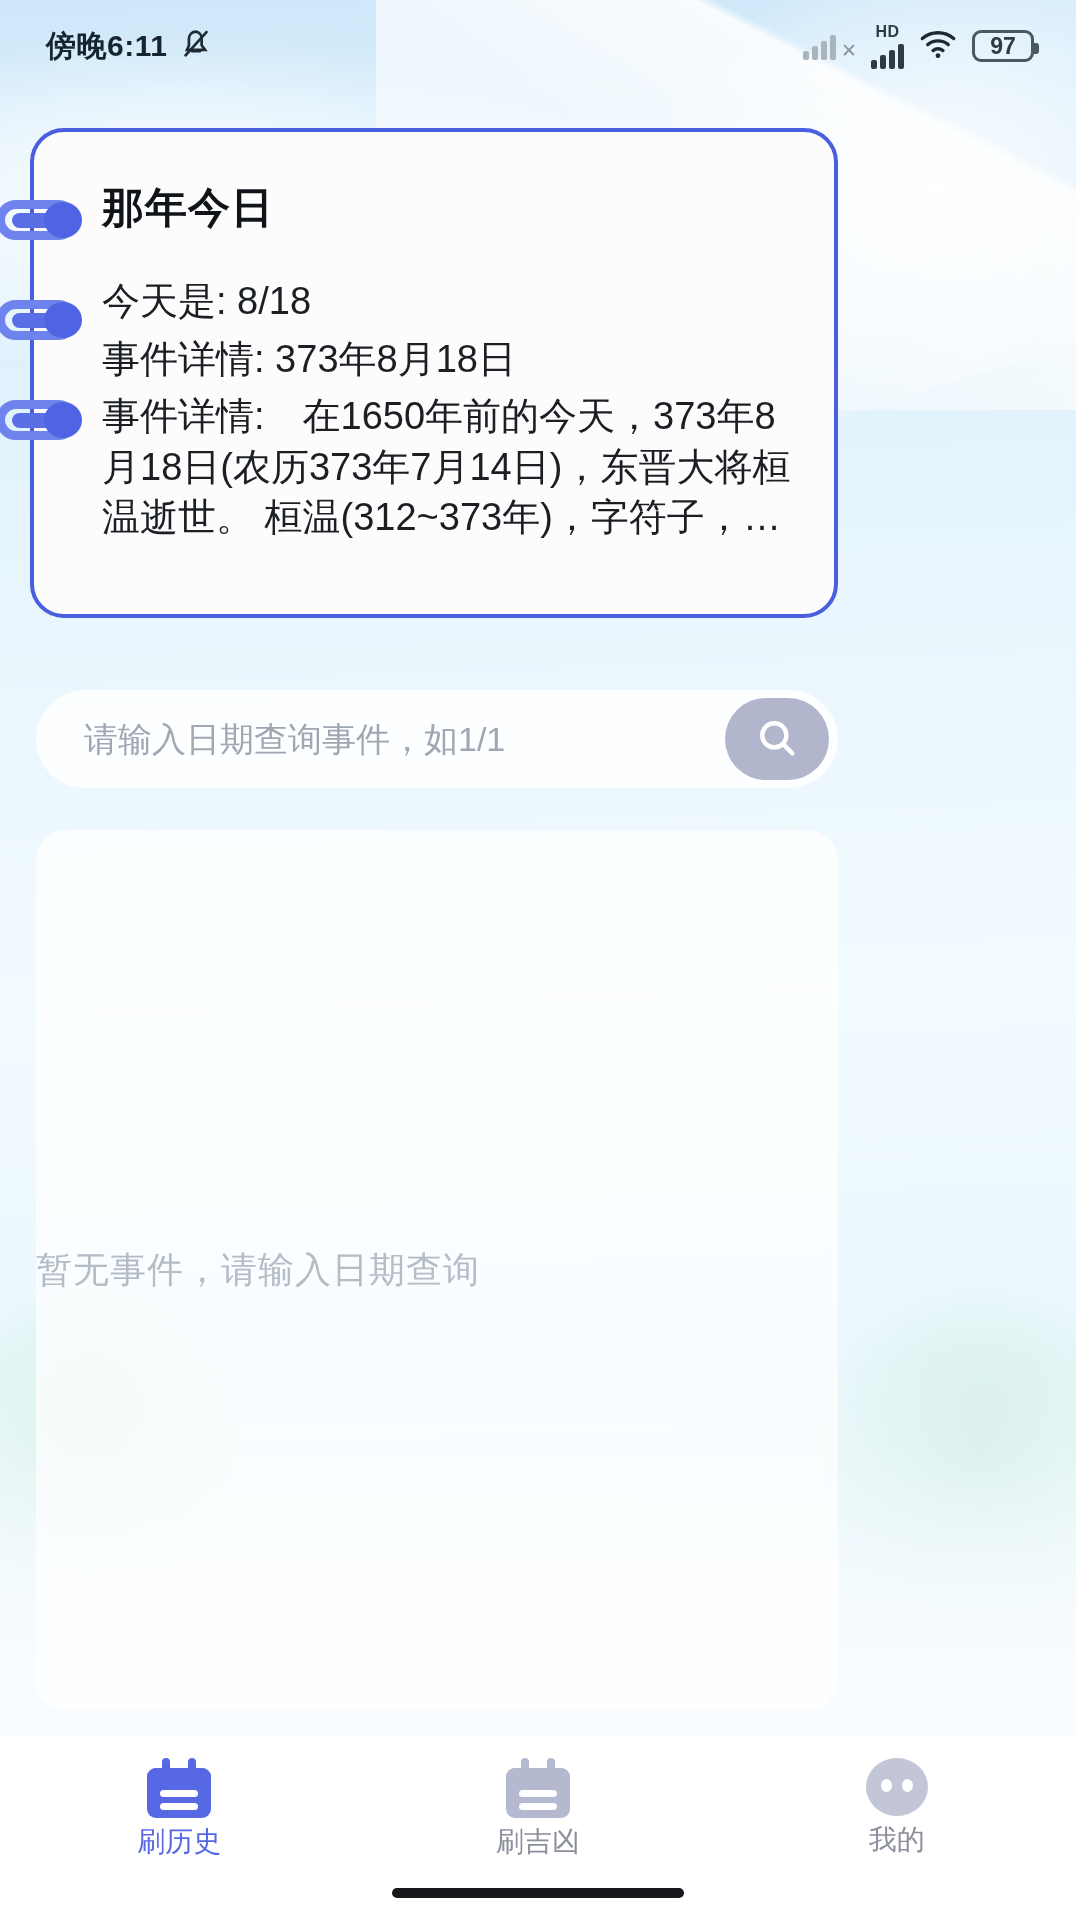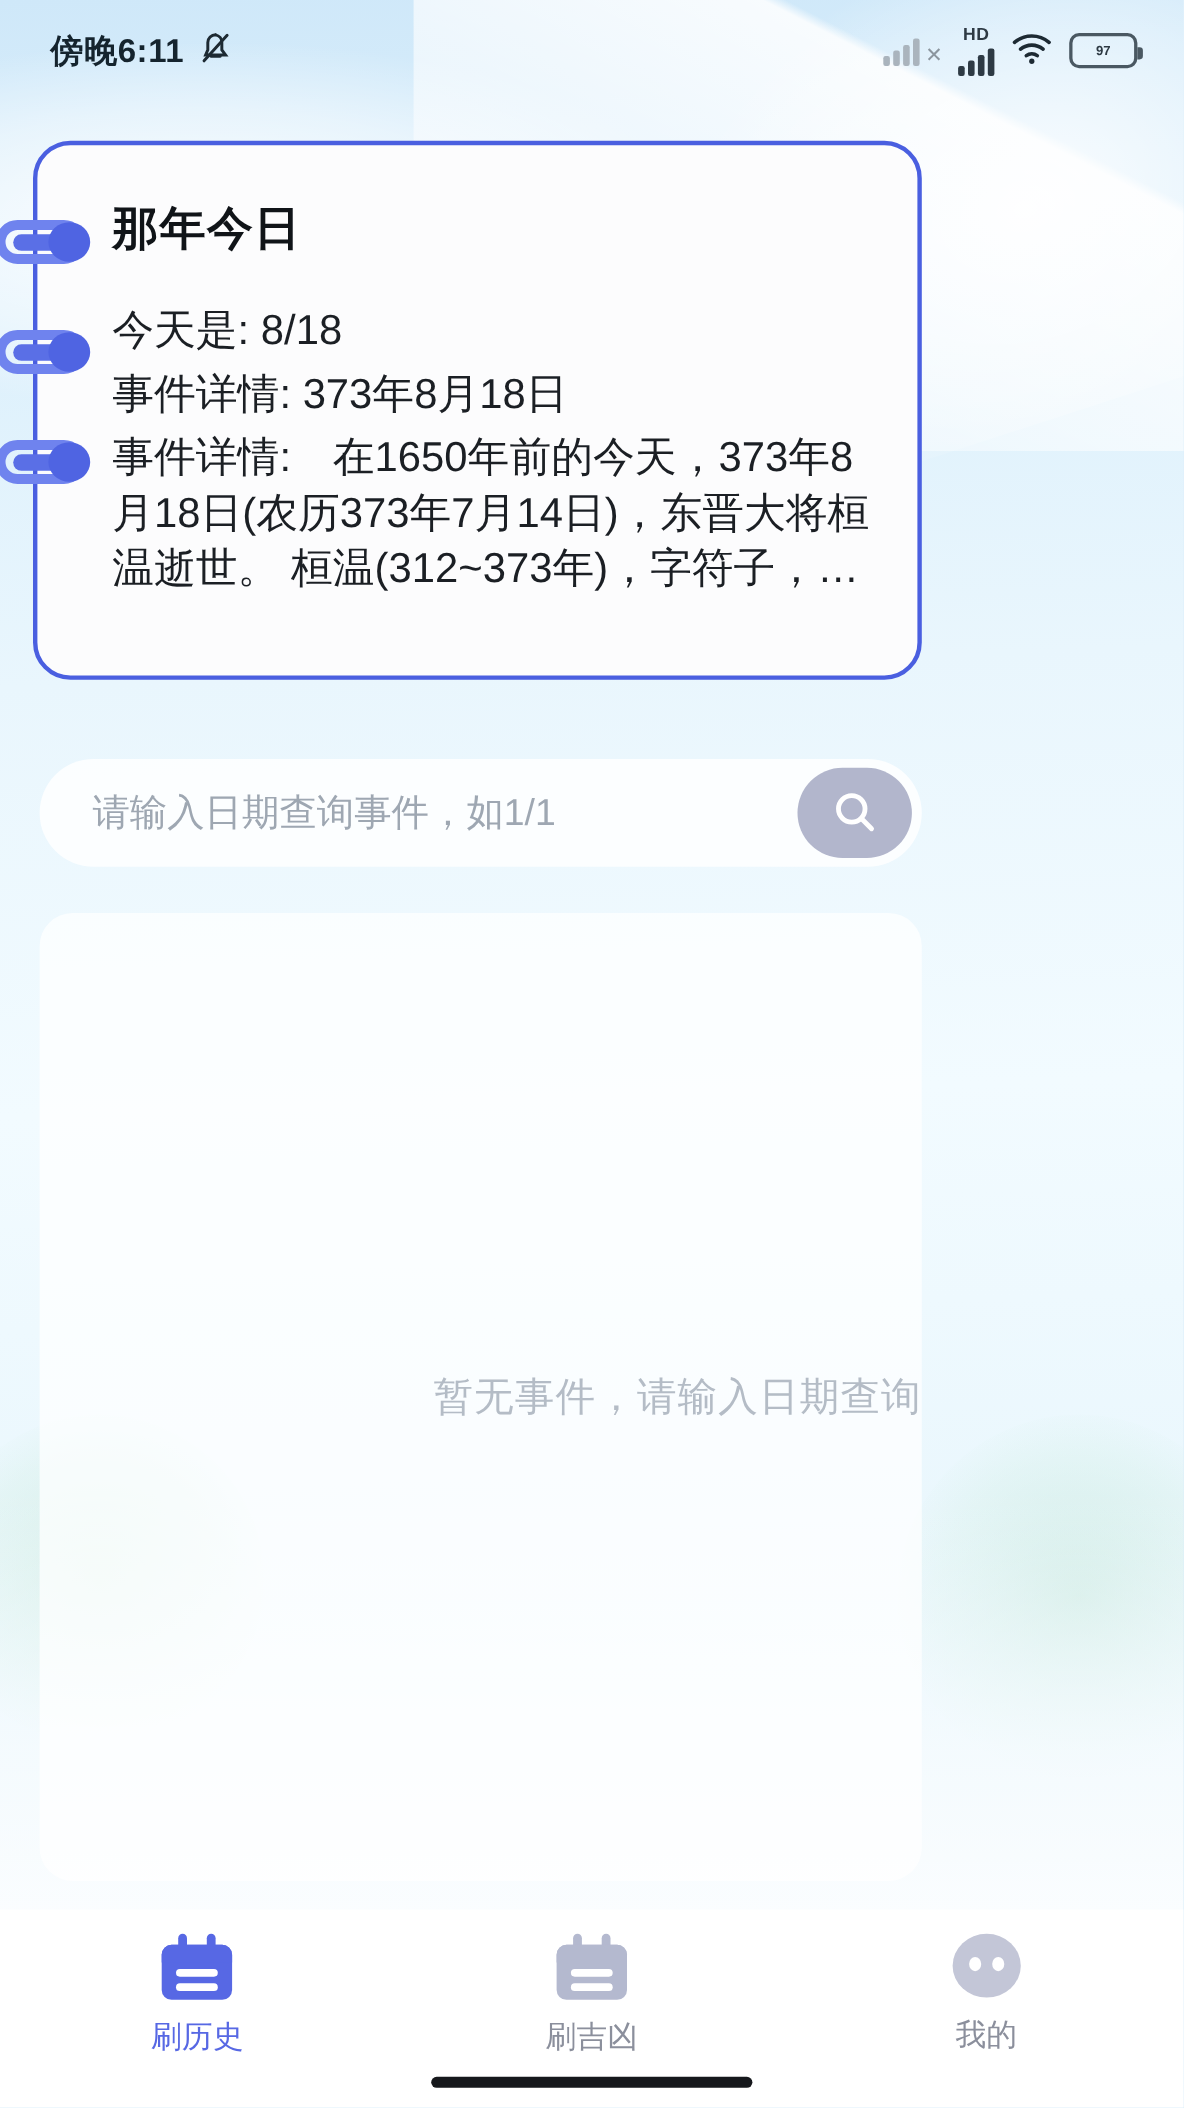--- a/index.html
+++ b/index.html
@@ -114,21 +114,21 @@
     width: 62px; height: 32px;
     border: 3px solid #4a5862;
     border-radius: 9px;
     display: flex; align-items: center; justify-content: center;
     position: relative;
   }
   #battery::after {
     content: ""; position: absolute; right: -8px; top: 10px;
     width: 5px; height: 11px; background: #4a5862; border-radius: 0 3px 3px 0;
   }
-  #battery-level { font-size: 12px; font-weight: 700; color: #2e3a44; }
+  #battery-level { font-size: 23px; font-weight: 700; color: #2e3a44; }
 
   
   #today-card {
     position: absolute;
     left: 30px; top: 128px;
     width: 808px;
     min-height: 490px;
     background: #fcfcfd;
     border: 4px solid #4a5fe0;
     border-radius: 34px;
@@ -229,21 +229,21 @@
   
   #results-panel {
     position: absolute;
     left: 36px; top: 830px;
     width: 802px; height: 880px;
     background: rgba(255,255,255,.72);
     border-radius: 30px;
     z-index: 4;
     display: flex;
     align-items: center;
-    justify-content: flex-end;
+    justify-content: flex-start;
   }
   #empty-text {
     font-size: 36px;
     color: #b4bcc6;
     letter-spacing: 1px;
   }
 
   
   #tabbar {
     position: absolute;
@@ -253,21 +253,21 @@
     display: flex;
     align-items: flex-start;
     padding-top: 22px;
     z-index: 7;
   }
   .tab {
     flex: 1;
     display: flex;
     flex-direction: column;
     align-items: center;
-    gap: 15px;
+    gap: 5px;
     cursor: pointer;
   }
   .tab-label { font-size: 28px; color: #8b8f9c; }
   .tab.active .tab-label { color: #5768e4; }
 
   .cal-icon { position: relative; width: 64px; height: 60px; }
   .cal-icon .body {
     position: absolute; left: 0; top: 10px;
     width: 64px; height: 50px;
     background: #b4b9cf;

